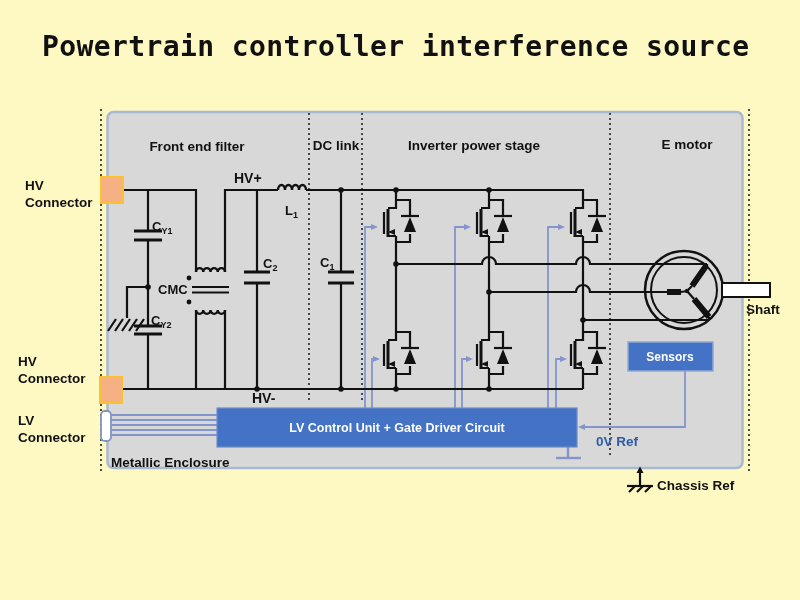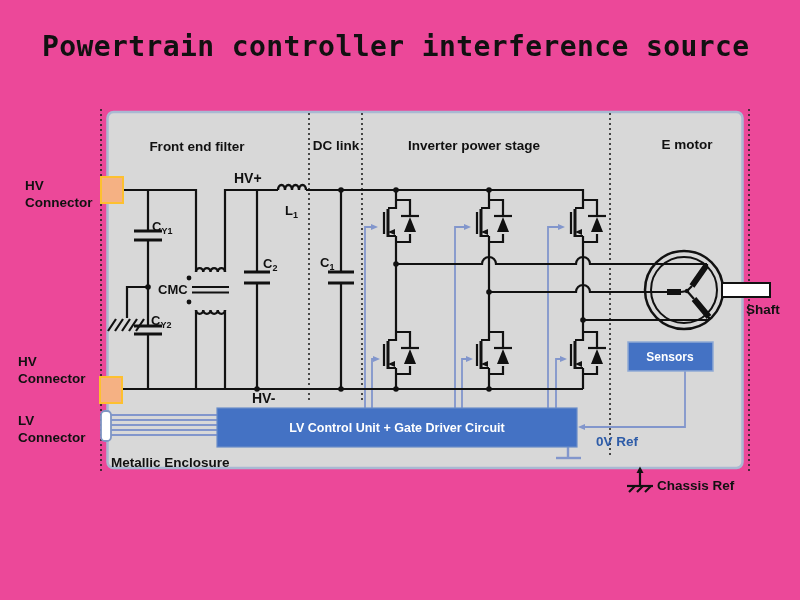--- a/index.html
+++ b/index.html
@@ -1,16 +1,16 @@
 <!DOCTYPE html>
 <html><head>
 <meta charset="utf-8">
 <style>
   html,body{margin:0;padding:0;background:#ffffff;}
-  .stage{position:relative;width:800px;height:600px;background:#ec4899;overflow:hidden;
+  .stage{position:relative;width:800px;height:600px;background:#fef9c3;overflow:hidden;
          font-family:"Liberation Sans",sans-serif;}
   svg text{font-family:"Liberation Sans",sans-serif;font-weight:bold;fill:#111;}
   svg text.title-text{font-family:"DejaVu Sans Mono",monospace;letter-spacing:0.4px;}
   svg text.white{fill:#ffffff;}
   svg text.blue{fill:#2e5ca8;}
   .wire{fill:none;stroke:#111;stroke-width:2.2;}
   .wire-thick{fill:none;stroke:#111;stroke-width:3;}
   .coil{fill:none;stroke:#111;stroke-width:2.4;}
   .blueline{fill:none;stroke:#8296cc;stroke-width:1.8;}
   .bluethick{fill:none;stroke:#8296cc;stroke-width:2.4;}

